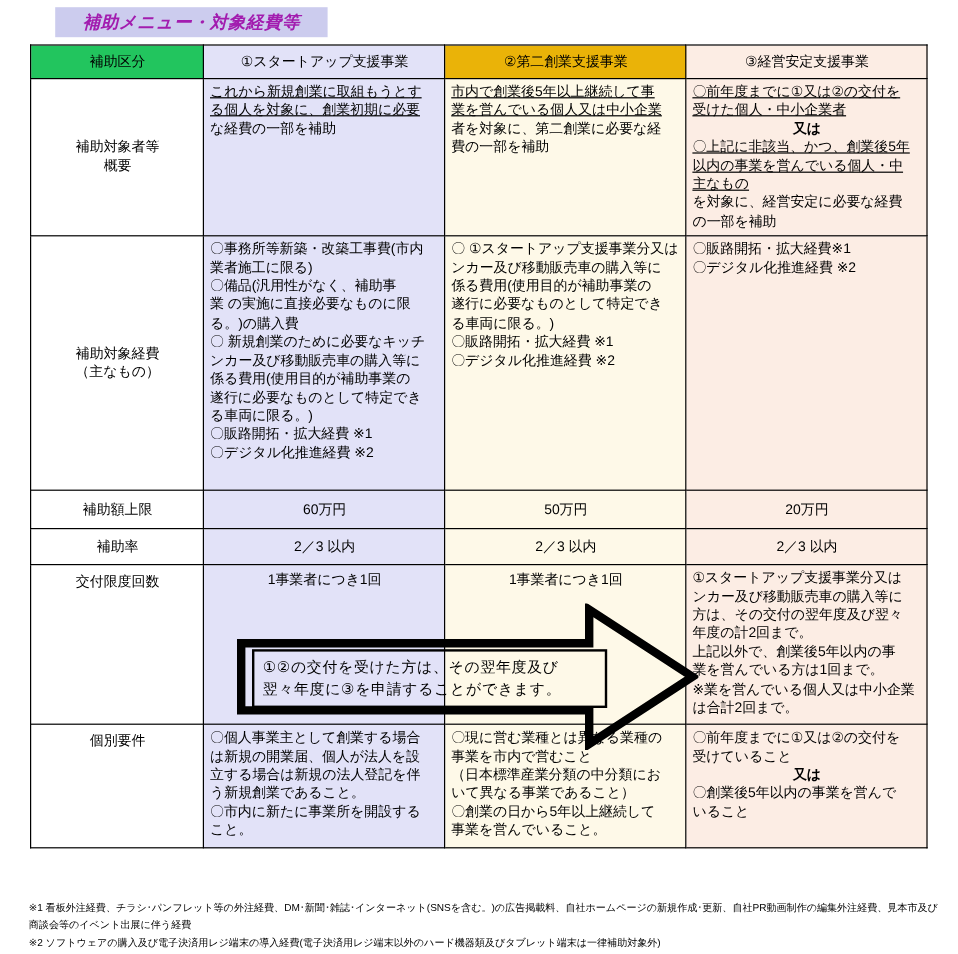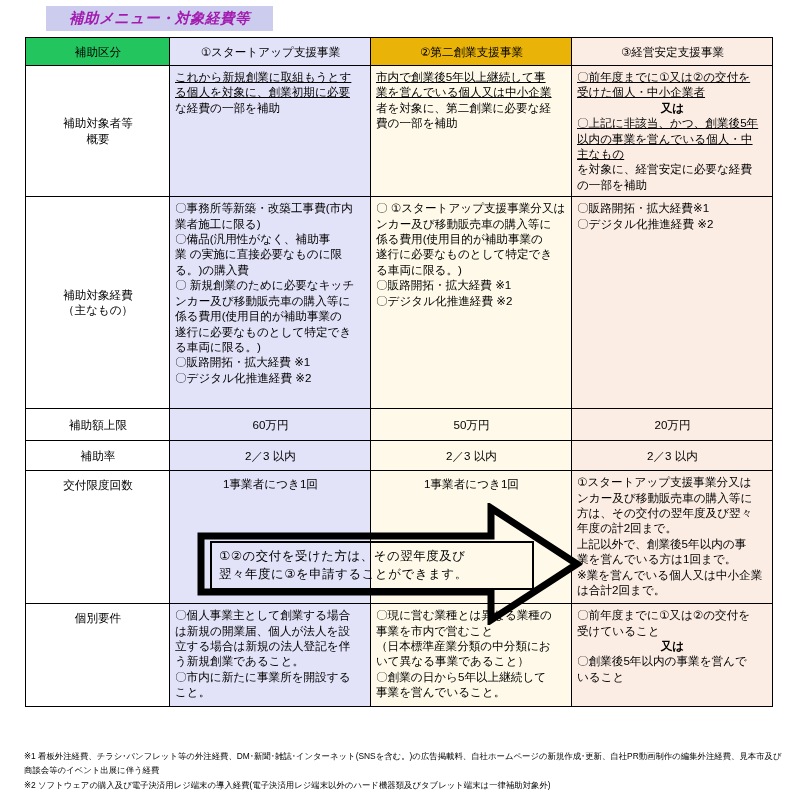--- a/index.html
+++ b/index.html
@@ -127,21 +127,21 @@
     position: absolute;
     left: 196px;
     top: 503px;
     width: 386px;
     height: 122px;
   }
   .callout-box {
     position: absolute;
     left: 210px;
     top: 541px;
-    width: 324px;
+    width: 296px;
     height: 49px;
     border: 2.5px solid #000000;
     box-sizing: border-box;
     display: flex;
     flex-direction: column;
     justify-content: center;
     padding-left: 7px;
   }
   .callout-box p {
     margin: 0;

